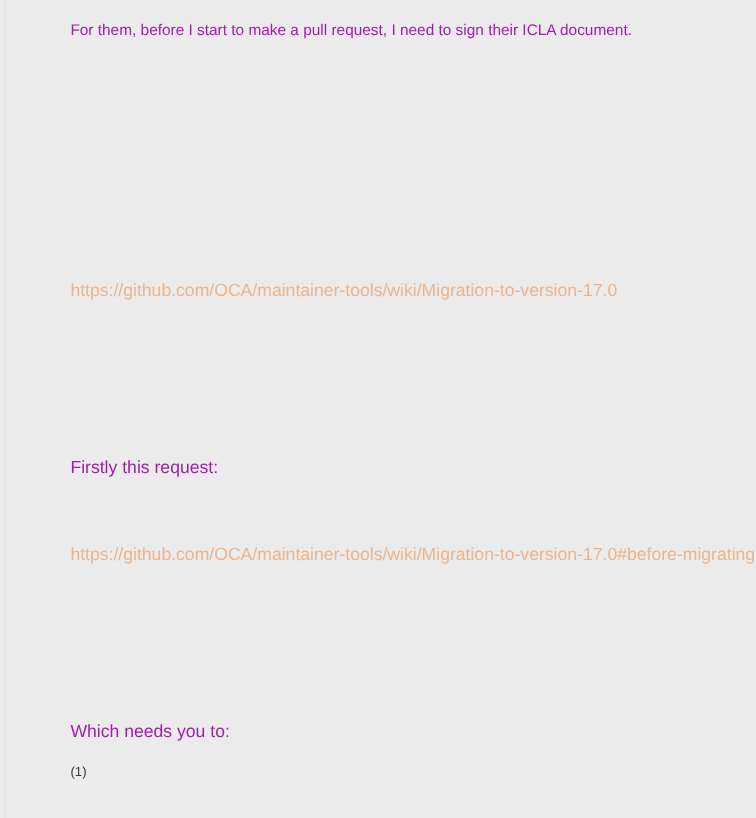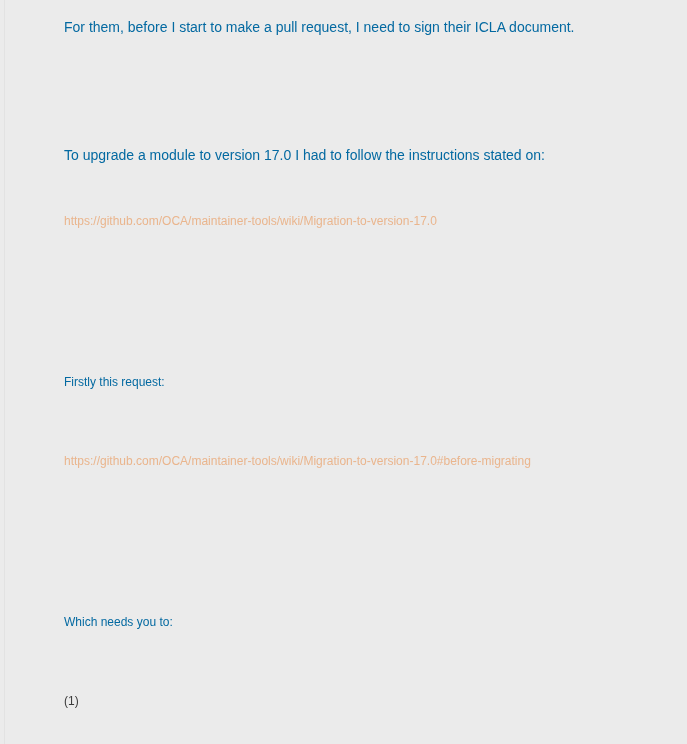--- a/index.html
+++ b/index.html
@@ -23,29 +23,30 @@
     top: 0;
     width: 1px;
     height: 744px;
     background: rgba(0,0,0,0.035);
   }
   .para {
     position: absolute;
     left: 64px;
     margin: 0;
     white-space: nowrap;
-    color: #0369a1;
+    color: #a21caf;
   }
   .lg {
     font-size: 14px;
     line-height: 17px;
   }
   .sm {
-    font-size: 12px;
+    font-size: 16px;
     line-height: 14px;
+    margin-top: 44px;
   }
   .link {
     color: #eab58d;
     text-decoration: none;
     cursor: pointer;
   }
   .list-item {
     position: absolute;
     left: 64px;
     margin: 0;
@@ -60,21 +61,20 @@
 </head>
 <body>
 
 <div class="page">
 
   <div class="left-edge"></div>
 
   <p class="para lg" style="top:19px">For them, before I start to make a pull request, I need to sign their ICLA document.</p>
 
 
-  <p class="para lg" style="top:147px">To upgrade a module to version 17.0 I had to follow the instructions stated on:</p>
 
   <a class="para sm link" style="top:214px">https://github.com/OCA/maintainer-tools/wiki/Migration-to-version-17.0</a>
 
   <p class="para sm" style="top:375px">Firstly this request:</p>
 
   <a class="para sm link" style="top:454px">https://github.com/OCA/maintainer-tools/wiki/Migration-to-version-17.0#before-migrating</a>
 
   <p class="para sm" style="top:615px">Which needs you to:</p>
 
   <div class="list-item" style="top:694px">

